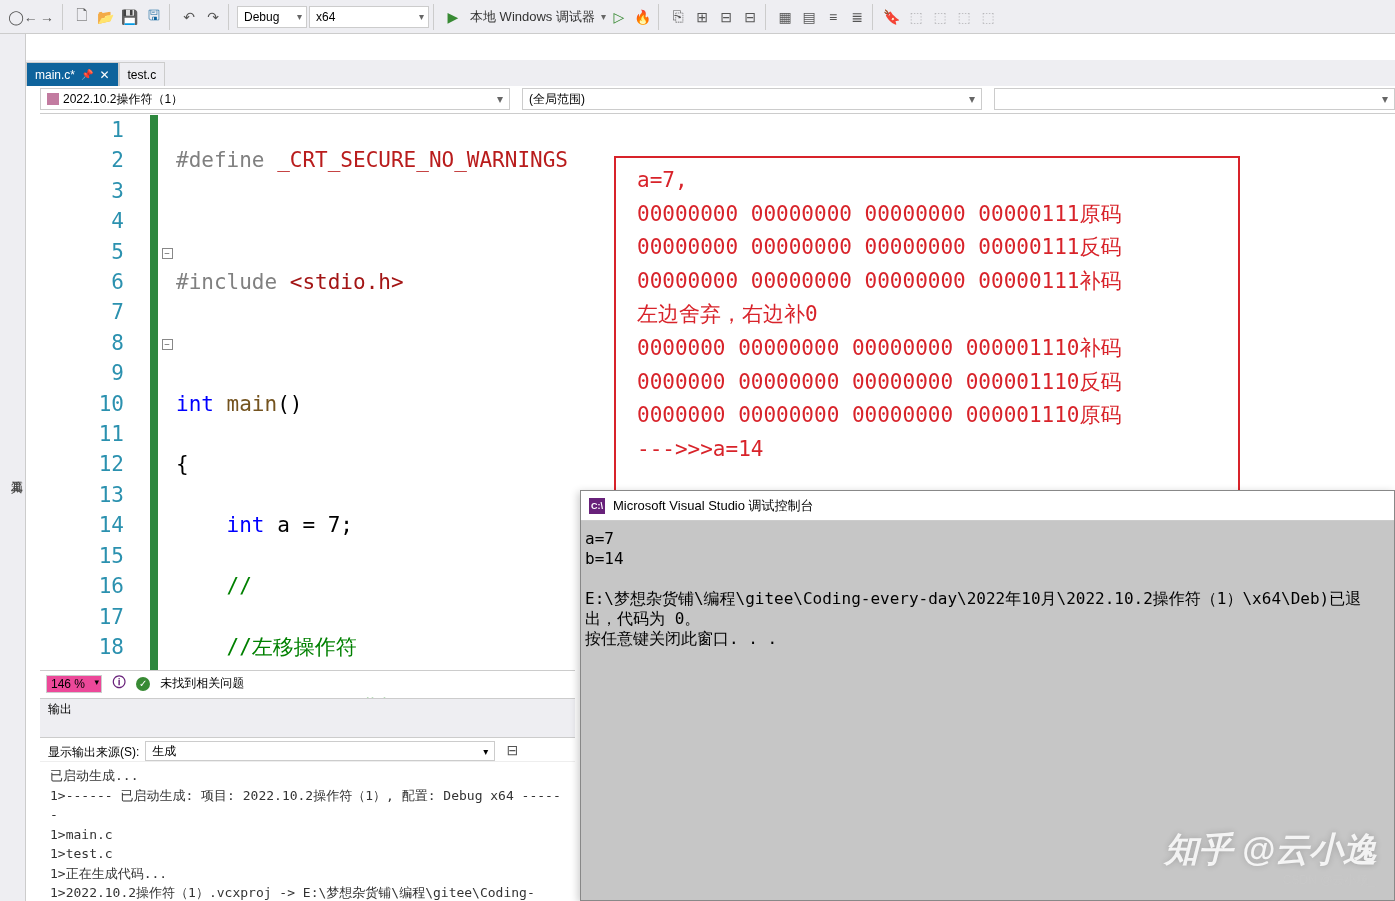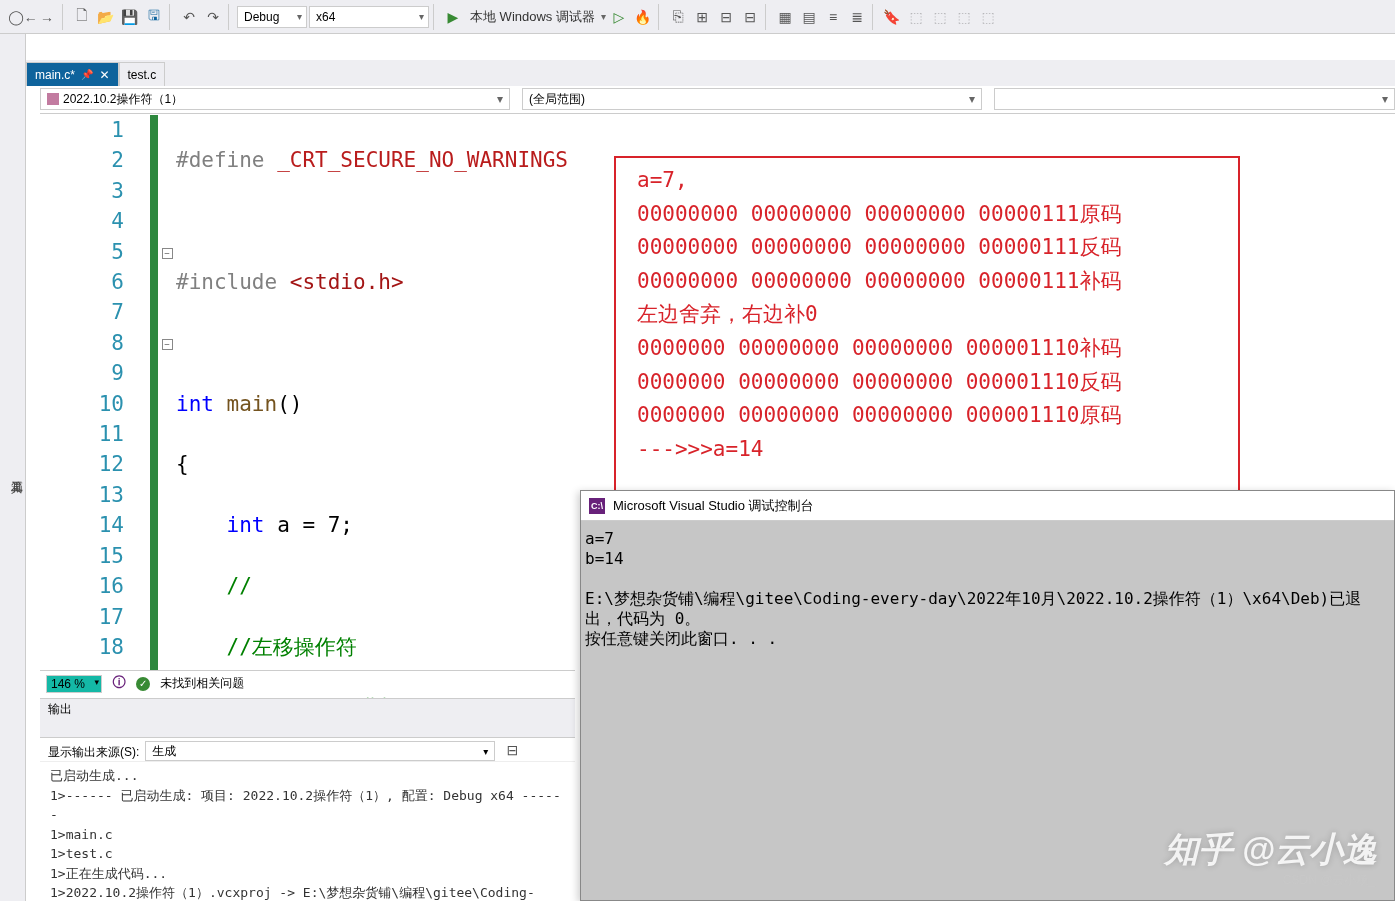--- a/index.html
+++ b/index.html
@@ -34,21 +34,21 @@
     .fold-box { border: 1px solid #888; width: 11px; height: 11px; display: inline-flex; align-items: center; justify-content: center; font-size: 9px; line-height: 1; cursor: pointer; }
     .code { flex: 1; line-height: 30.4px; white-space: pre; color: #000; }
     .c-pp { color: #808080; }
     .c-macro { color: #b91c1c; }
     .c-str { color: #a31515; }
     .c-kw { color: #0000ff; }
     .c-func { color: #74531f; }
     .c-comment { color: #008000; }
     
     .status-bar { position: absolute; left: 40px; top: 670px; right: 820px; height: 26px; display: flex; align-items: center; gap: 10px; padding: 0 6px; border-top: 1px solid #ccc; background: #fff; font-size: 12px; }
-    .zoom-select { border: 1px solid #ccc; padding: 1px 16px 1px 4px; position: relative; background: #14b8a6; }
+    .zoom-select { border: 1px solid #ccc; padding: 1px 16px 1px 4px; position: relative; background: #ec4899; }
     .zoom-select::after { content: "▾"; position: absolute; right: 2px; font-size: 9px; }
     .status-icon { color: #68217a; font-size: 14px; }
     .status-ok { width: 14px; height: 14px; border-radius: 50%; background: #388a34; color: #fff; display: inline-flex; align-items: center; justify-content: center; font-size: 10px; }
     
     .output-panel { position: absolute; left: 40px; top: 698px; right: 820px; bottom: 0; border-top: 1px solid #ccc; background: #fff; display: flex; flex-direction: column; }
     .output-header { height: 39px; background: #eeeef2; padding: 2px 8px; font-size: 12px; border-bottom: 1px solid #ccc; }
     .output-toolbar { height: 24px; display: flex; align-items: flex-end; gap: 6px; padding: 0 8px; border-bottom: 1px solid #eee; }
     .output-toolbar label { font-size: 12px; }
     .output-select { border: 1px solid #ccc; height: 20px; min-width: 350px; padding: 0 6px; font-size: 12px; position: relative; display: flex; align-items: center; }
     .output-select::after { content: "▾"; position: absolute; right: 6px; font-size: 10px; }

